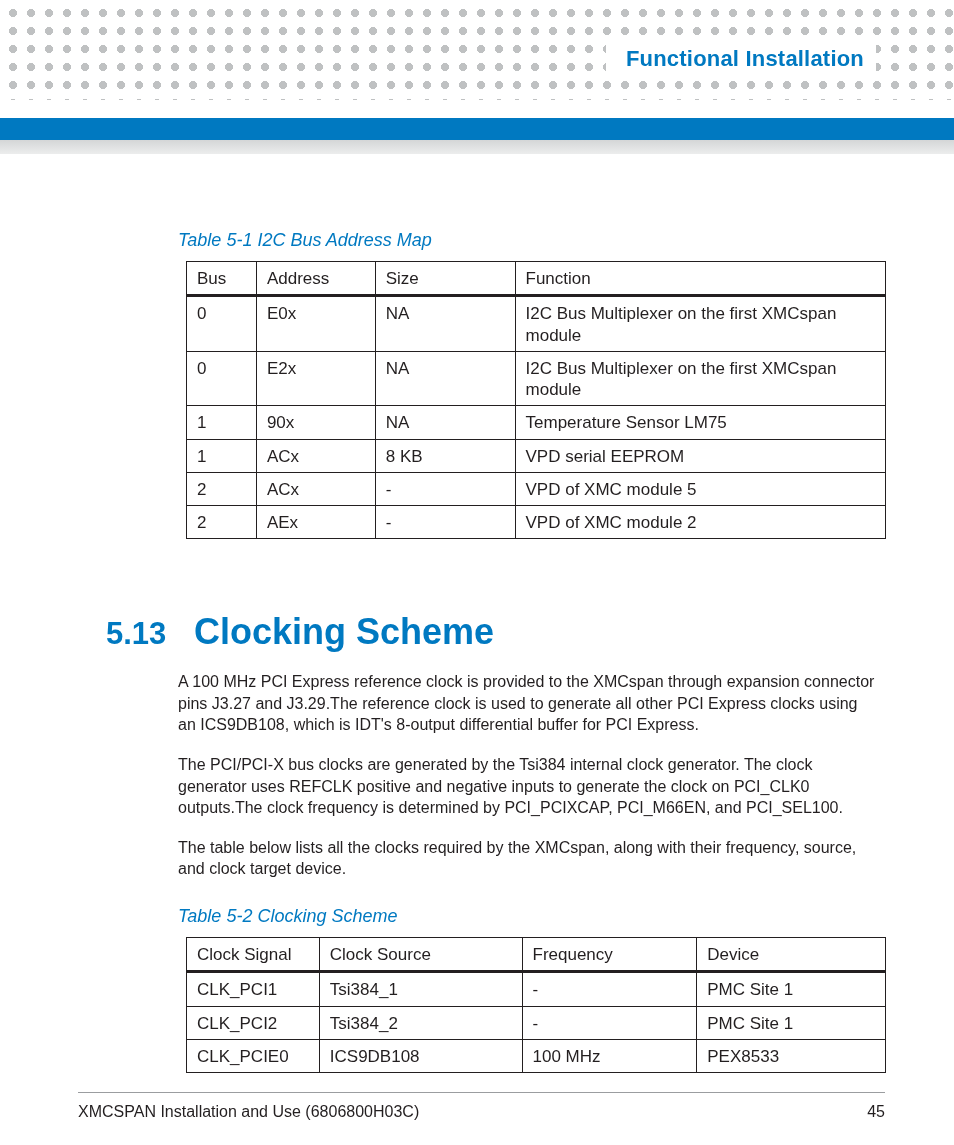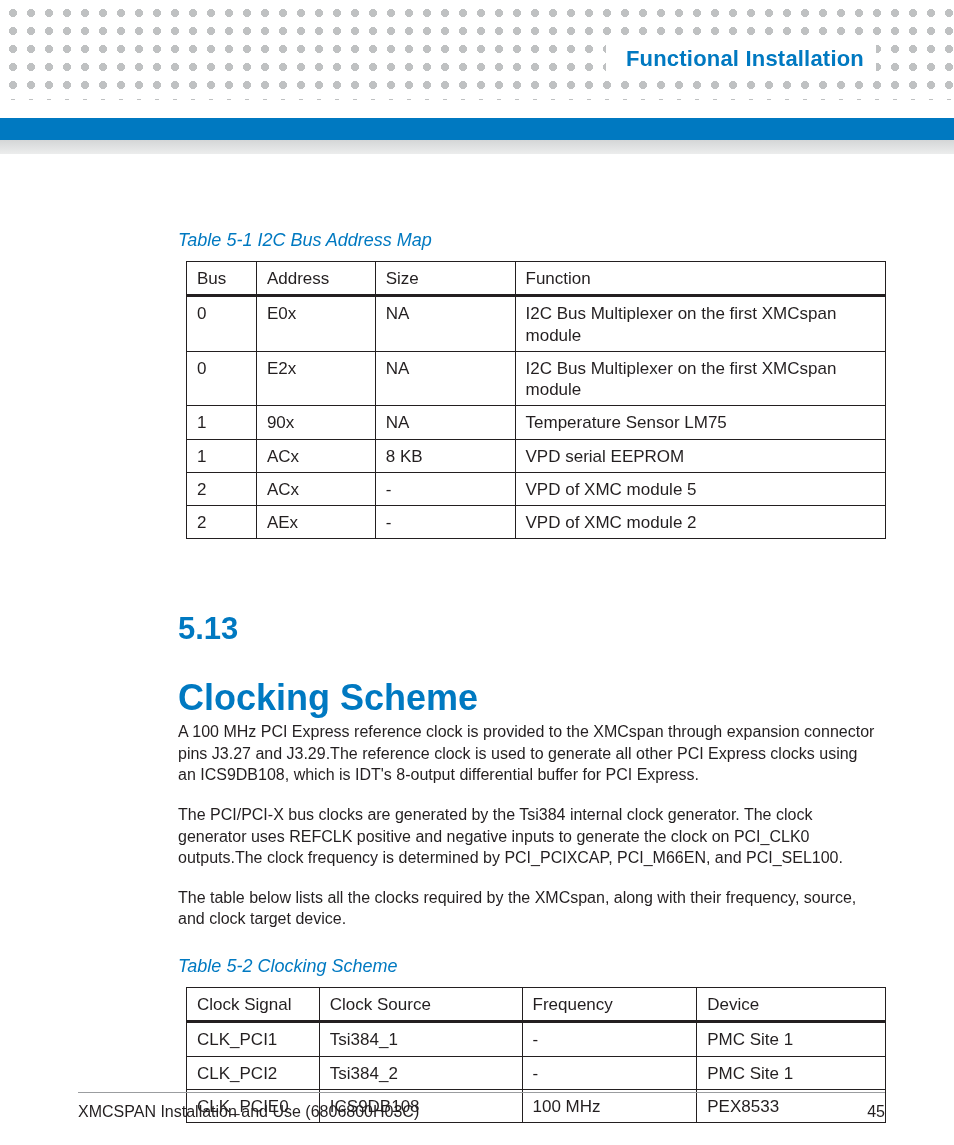--- a/index.html
+++ b/index.html
@@ -76,24 +76,23 @@
   .t1 col.c4 { width: 53%; }
   .t2 col.c1 { width: 19%; }
   .t2 col.c2 { width: 29%; }
   .t2 col.c3 { width: 25%; }
   .t2 col.c4 { width: 27%; }
   .section {
     margin-top: 72px;
   }
   .section-heading {
     display: flex;
-    gap: 30px;
+    gap: 16px;
     align-items: baseline;
-    margin-bottom: 2px;
-    flex-direction: column;
+    margin-bottom: 18px;
   }
   .section-num {
     color: #0079c1;
     font-size: 31px;
     font-weight: 700;
     margin-left: -72px;
     width: 72px;
   }
   .section-title {
     color: #0079c1;

